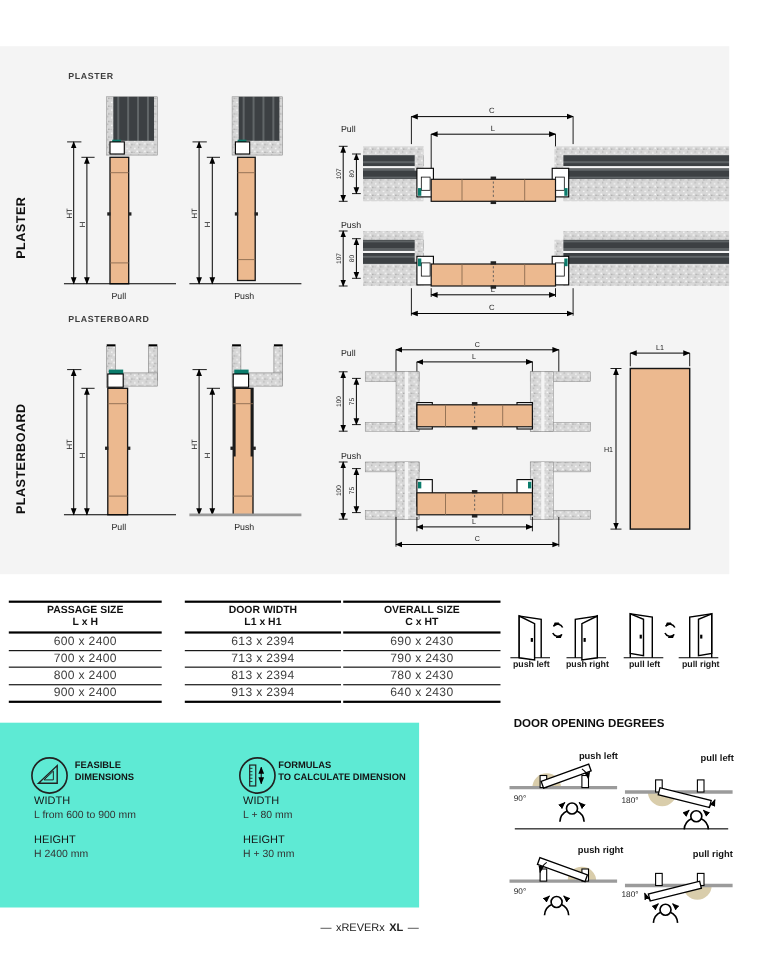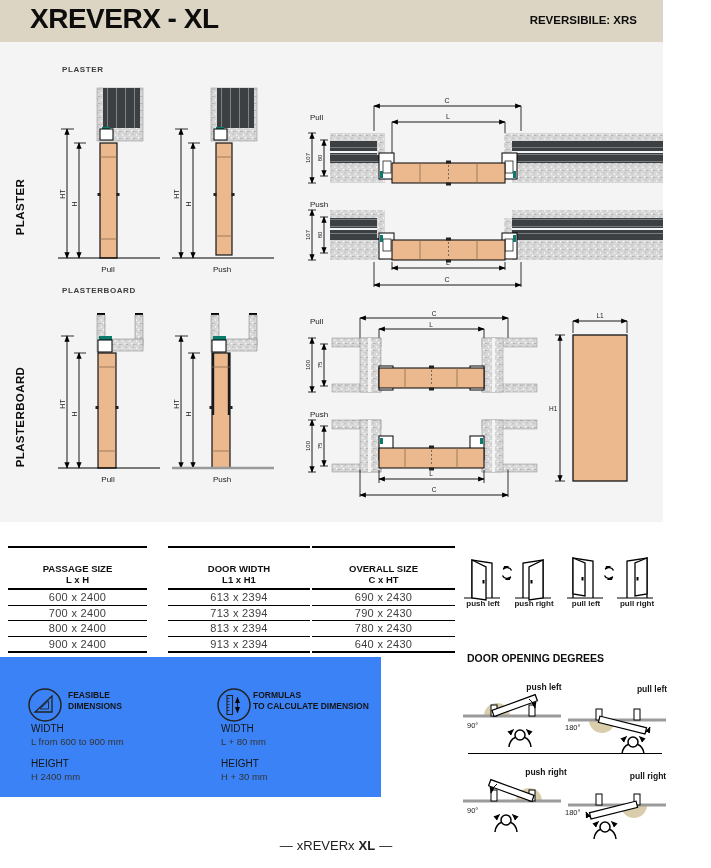--- a/index.html
+++ b/index.html
@@ -19,40 +19,40 @@
           text-align:center;transform:rotate(-90deg);color:#0d0d0d;white-space:nowrap}
   .seclabel{position:absolute;font-size:8px;font-weight:bold;letter-spacing:.6px;color:#3d3d3d}
   svg text{font-family:"Liberation Sans",sans-serif;fill:#222}
   .lbl8{font-size:8px}
   .dim{stroke:#000;stroke-width:.9}
   .tick{stroke:#000;stroke-width:.8}
   .thin{stroke:#000;stroke-width:1}
 
   
   .dtable{position:absolute;border-top:2px solid #000;border-bottom:2px solid #000;text-align:center}
-  .thead{border-bottom:2px solid #000;padding:16px 0 3px;font-weight:bold;font-size:9.5px;line-height:10.5px;color:#101010}
+  .thead{border-bottom:2px solid #000;padding:2px 0 3px;font-weight:bold;font-size:9.5px;line-height:10.5px;color:#101010}
   .trow{border-bottom:1.6px solid #000;font-size:11px;line-height:14.6px;color:#3e3e3e;letter-spacing:.3px}
   .trow:last-child{border-bottom:none}
 
   .mode-label{position:absolute;font-size:8px;font-weight:bold;text-align:center;color:#1a1a1a}
 
   
-  .infobox{position:absolute;left:0;top:657px;width:381px;height:140px;background:#3b82f6}
+  .infobox{position:absolute;left:0;top:657px;width:381px;height:168px;background:#5eead4}
   .ib-title{position:absolute;font-size:8.5px;font-weight:bold;line-height:11px;color:#141414}
   .ib-lab{position:absolute;font-size:10px;font-weight:normal;color:#141414}
   .ib-val{position:absolute;font-size:9.5px;color:#333}
 
   
   .deg-title{position:absolute;left:467px;top:652px;font-size:10.5px;font-weight:bold;color:#0d0d0d}
   .deg-lab{position:absolute;font-size:8.5px;font-weight:bold;text-align:center;color:#141414}
   .deg-val{position:absolute;font-size:7.5px;color:#222}
   .deg-divider{position:absolute;left:468px;top:753px;width:194px;border-top:1.3px solid #000}
 
   
-  .footer{position:absolute;left:230px;top:838px;width:212px;text-align:center;font-size:13px;color:#222}
+  .footer{position:absolute;left:230px;top:838px;width:212px;text-align:center;font-size:10px;color:#222}
   .footer span{margin:0 2px}
   .fbold{font-weight:bold}
 </style>
 </head>
 <body>
 
 <div class="page">
 
   <svg width="0" height="0" style="position:absolute" aria-hidden="true">
     <defs>
@@ -78,24 +78,20 @@
       <symbol id="prsn" viewBox="0 0 26 22">
         <path d="M2,21 A11.5,11.5 0 0 1 9,11" fill="none" stroke="#000" stroke-width="1.5"></path>
         <path d="M24,21 A11.5,11.5 0 0 0 17,11" fill="none" stroke="#000" stroke-width="1.5"></path>
         <circle cx="13" cy="9" r="5" fill="#fff" stroke="#000" stroke-width="1.5"></circle>
         <path d="M3.5,9 A10,10 0 0 1 6.5,3.5" fill="none" stroke="#000" stroke-width="1" marker-end="url(#ma)"></path>
         <path d="M22.5,9 A10,10 0 0 0 19.5,3.5" fill="none" stroke="#000" stroke-width="1" marker-end="url(#ma)"></path>
       </symbol>
     </defs>
   </svg>
 
-  <header class="hdr">
-    <h1>XREVERX - XL</h1>
-    <div class="rev">REVERSIBILE: XRS</div>
-  </header>
 
   <div class="content">
 
     <div class="vlabel" style="left:-20px;top:159px;width:80px">PLASTER</div>
     <div class="vlabel" style="left:-35px;top:369px;width:110px">PLASTERBOARD</div>
 
     <div class="seclabel" style="left:62px;top:23px">PLASTER</div>
     <div class="seclabel" style="left:62px;top:244px">PLASTERBOARD</div>
 
     <svg class="abs" style="left:58px;top:42px" width="120" height="192" viewBox="0 0 120 192">

